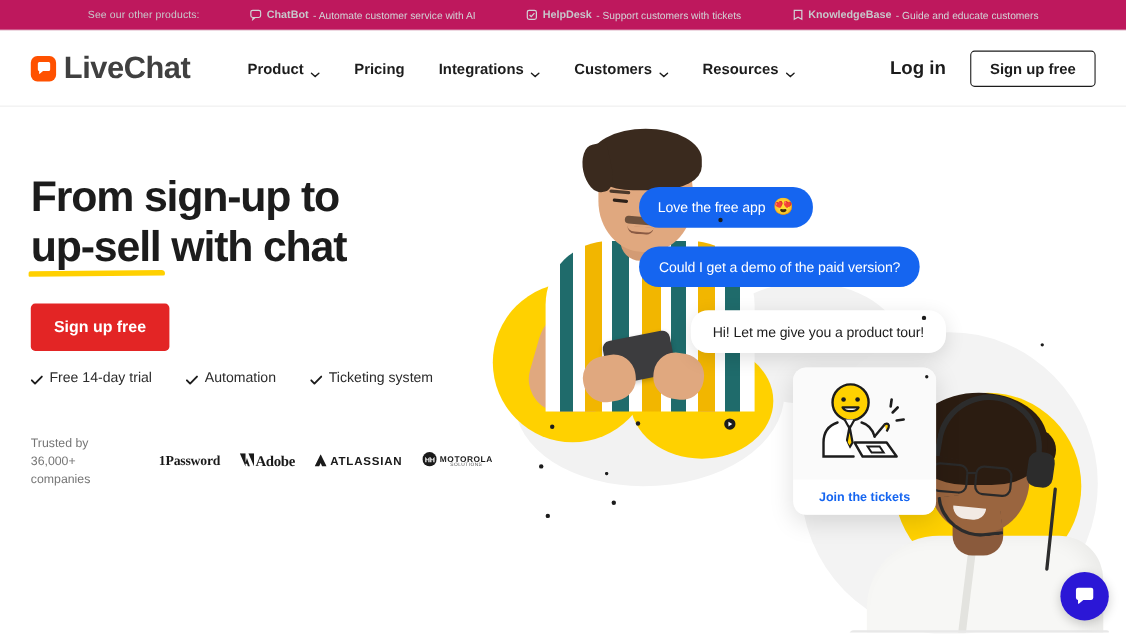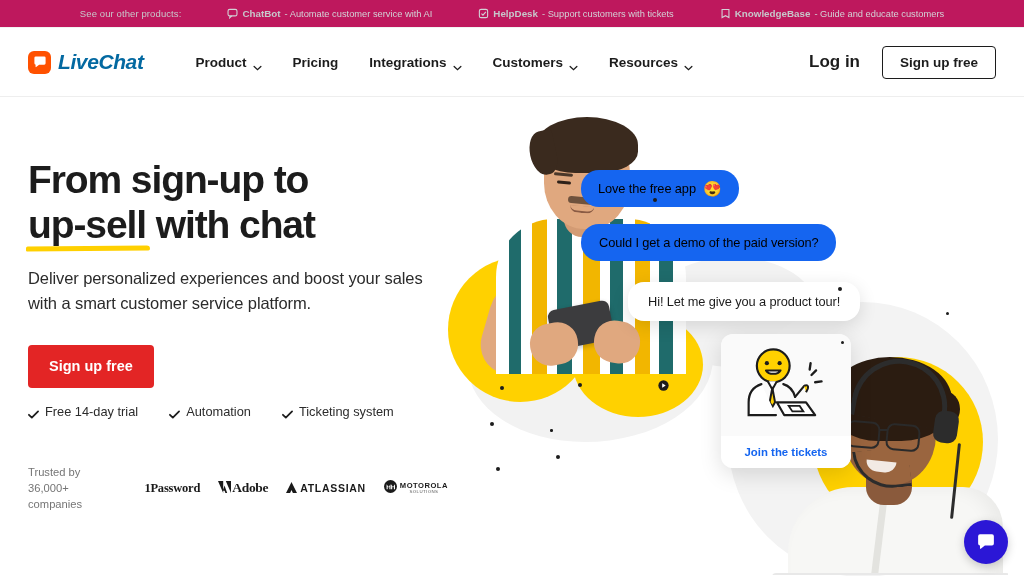--- a/index.html
+++ b/index.html
@@ -40,21 +40,21 @@
     background: #fff;
     position: relative; z-index: 40;
   }
   .brand { display: flex; align-items: center; gap: 7px; margin-right: 52px; }
   .brand-mark {
     width: 23px; height: 23px; border-radius: 6px;
     background: #ff5100;
     display: flex; align-items: center; justify-content: center;
   }
   .brand-mark svg { width: 14px; height: 14px; display:block; }
-  .brand-text { font-size: 21px; font-weight: 700; color: #0369a1; letter-spacing: -.4px; font-style: italic; }
+  .brand-text { font-size: 28px; font-weight: 700; color: #404040; letter-spacing: -.4px; }
 
   .nav-links { display: flex; align-items: center; gap: 31px; }
   .nav-link {
     display: flex; align-items: center; gap: 6px;
     font-size: 13.5px; font-weight: 700; color: #1c1c1c;
     cursor: pointer; white-space: nowrap;
   }
   .caret { width: 9px; height: 6px; display:block; }
   .nav-right { margin-left: auto; display: flex; align-items: center; gap: 22px; }
   .login-link { font-size: 17px; font-weight: 700; color: #1c1c1c; cursor: pointer; }
@@ -201,21 +201,21 @@
   .p2-mic { position:absolute; left: 96px; top: 112px; width: 56px; height: 40px; border: 3.2px solid #2c2c2c; border-top:none; border-right:none; border-radius: 0 0 0 40px; transform: rotate(-6deg); }
   .p2-cable { position:absolute; left: 196px; top: 106px; width: 3px; height: 76px; background:#2c2c2c; border-radius:2px; transform: rotate(6deg); }
   .p2-laptop { position:absolute; left: 14px; top: 236px; width: 238px; height: 28px; background:#e8e8e8; border-radius: 4px; }
 
   
   .bubble {
     position: absolute; border-radius: 18px;
     font-size: 12.8px; letter-spacing: -.1px;
     display:flex; align-items:center; gap:7px;
   }
-  .bubble.blue { background: #1565f0; color: #000000; }
+  .bubble.blue { background: #1565f0; color: #ffffff; }
   .bubble.white { background: #fff; color: #1c1c1c; box-shadow: 0 5px 18px rgba(0,0,0,.12); }
   .b1 { left: 143px; top: 73px; padding: 11px 17px; }
   .b2 { left: 143px; top: 127px; padding: 11px 18px; }
   .b3 { left: 190px; top: 185px; padding: 12px 20px; border-radius: 16px; }
   .emoji { font-size: 15px; line-height: 1; }
 
   
   .join-card {
     position: absolute; left: 283px; top: 237px;
     width: 130px; height: 134px;
@@ -344,21 +344,20 @@
   </div>
 
   <div class="hero">
 
     <div class="hero-left">
       <h1 class="headline">
         <span class="hl-line">From sign-up to</span>
         <span class="hl-line"><span class="underline-wrap">up-sell</span><span> with chat</span></span>
       </h1>
 
-      <p class="subhead">Deliver personalized experiences and boost your sales with a smart customer service platform.</p>
 
       <div class="signup-form">
         <button class="btn-red">Sign up free</button>
       </div>
 
       <div class="perks">
         <div class="perk">
           <span class="tick">
             <svg viewBox="0 0 12 10" fill="none" stroke="#1c1c1c" stroke-width="1.9" stroke-linecap="round" stroke-linejoin="round">
                 <path d="M1 5.2 4.2 8.4 11 1.5"></path>

